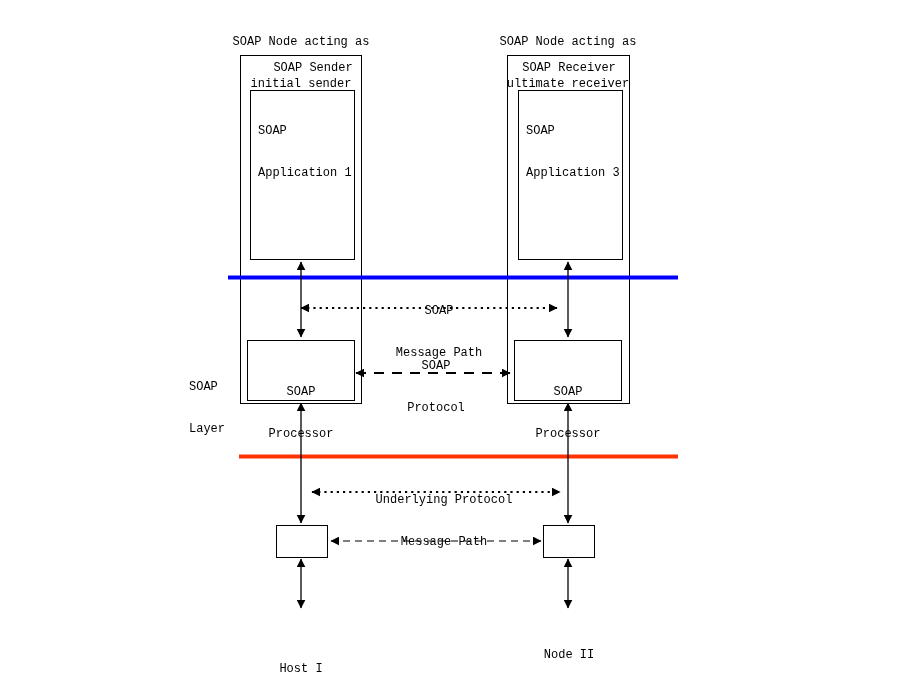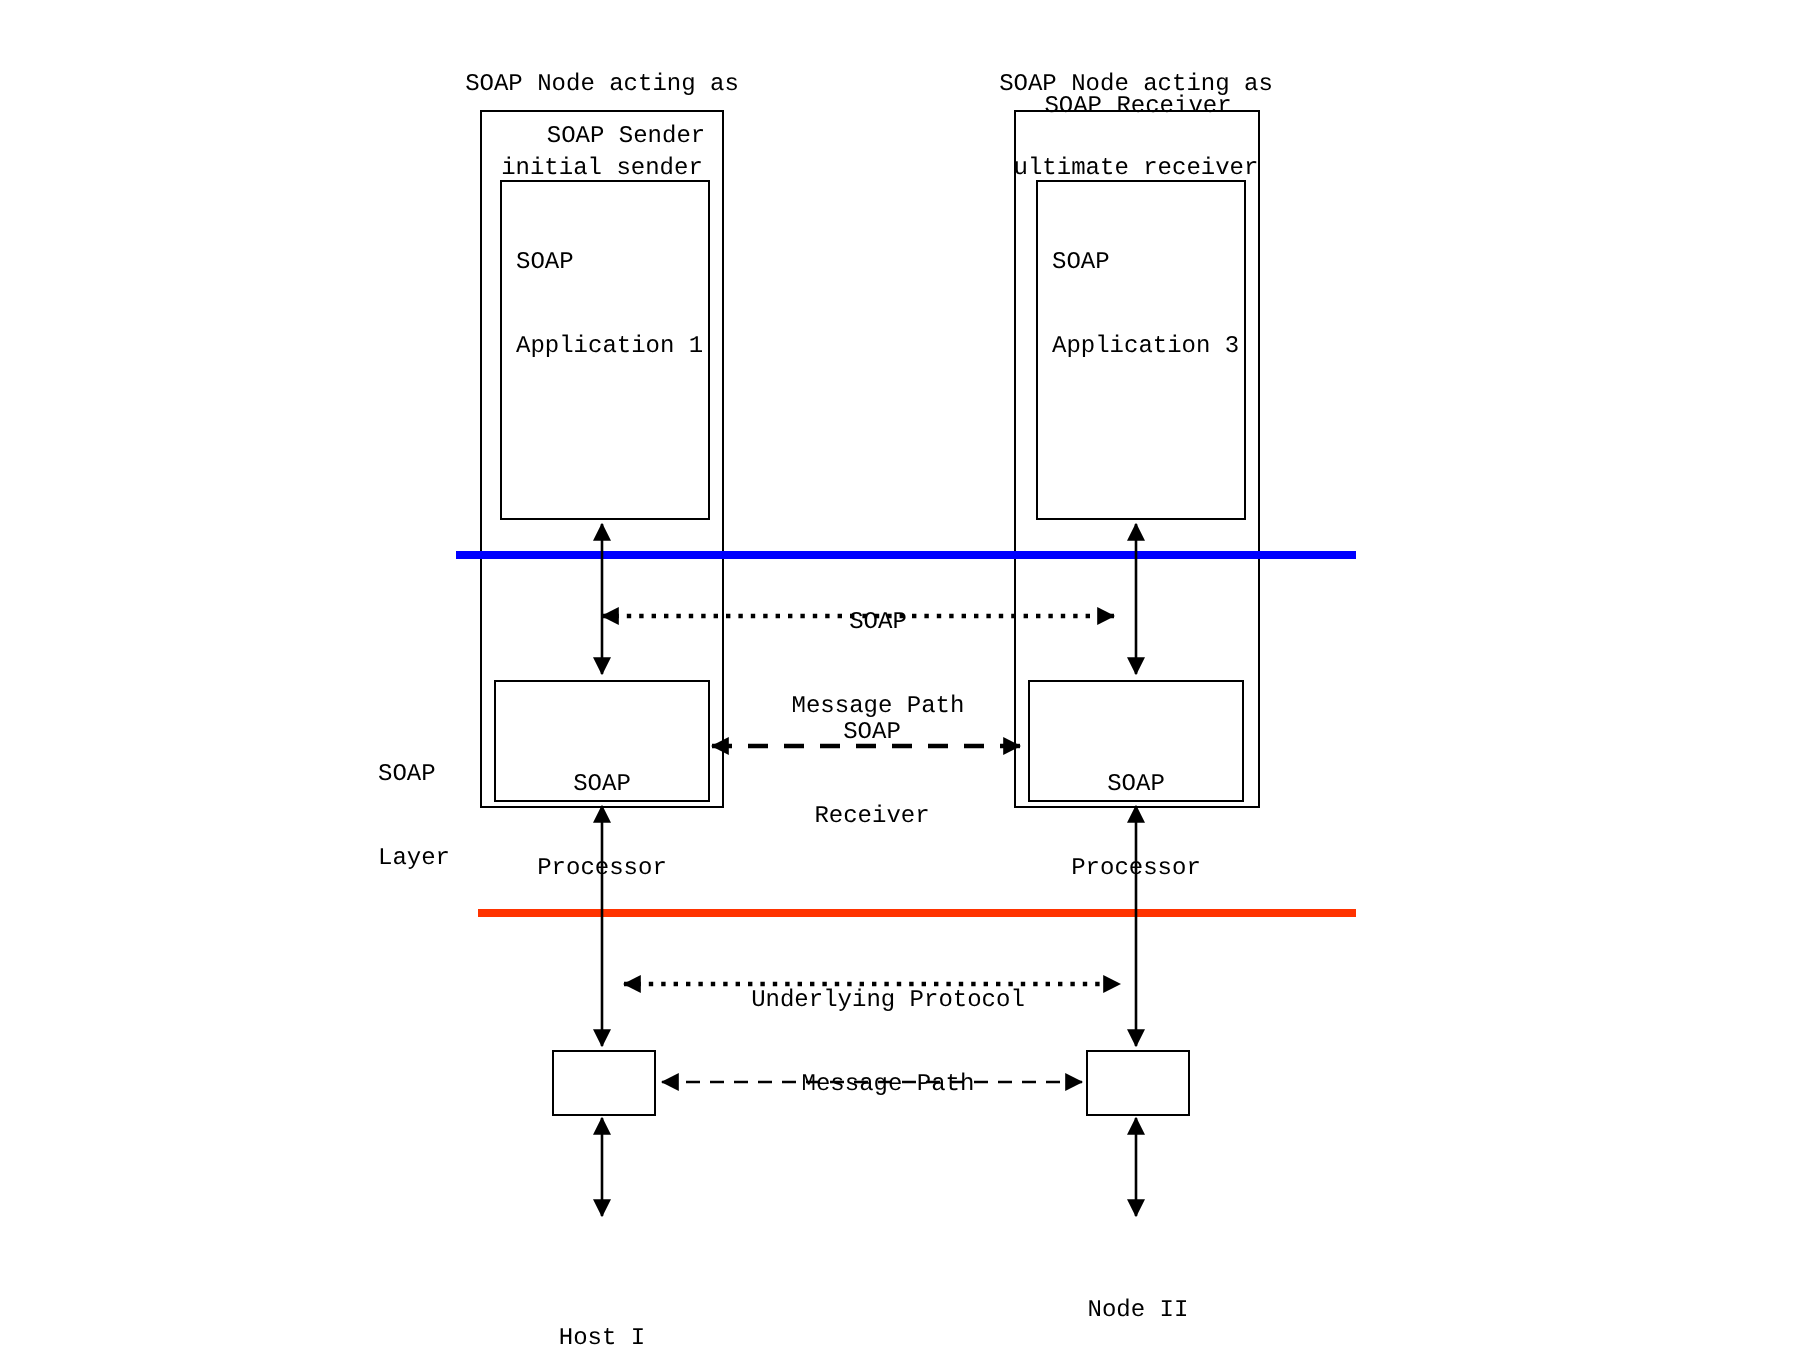--- a/index.html
+++ b/index.html
@@ -85,21 +85,21 @@
     <div>initial sender</div>
   </div>
 
   <div class="lbl center" style="left:498px; top:7px; width:140px;">
     <div>SOAP Node acting as</div>
     <div>ultimate receiver</div>
   </div>
 
   <div class="lbl center" style="left:240px; top:61px; width:146px;">SOAP Sender</div>
 
-  <div class="lbl center" style="left:508px; top:46px; width:122px;">SOAP Receiver</div>
+  <div class="lbl center" style="left:508px; top:61px; width:122px;">SOAP Receiver</div>
 
   <div class="lbl left" style="left:258px; top:96px; width:95px;">
     <div>SOAP</div>
     <div>Application 1</div>
   </div>
 
   <div class="lbl left" style="left:526px; top:96px; width:95px;">
     <div>SOAP</div>
     <div>Application 3</div>
   </div>
@@ -120,21 +120,21 @@
   </div>
 
 
   <div class="lbl center" style="left:384px; top:276px; width:110px;">
     <div>SOAP</div>
     <div>Message Path</div>
   </div>
 
   <div class="lbl center" style="left:384px; top:331px; width:104px;">
     <div>SOAP</div>
-    <div>Receiver</div>
+    <div>Protocol</div>
   </div>
 
   <div class="lbl center" style="left:372px; top:465px; width:144px;">
     <div>Underlying Protocol</div>
     <div>Message Path</div>
   </div>
 
   <div class="lbl center" style="left:256px; top:662px; width:90px;">Host I</div>
   <div class="lbl center" style="left:524px; top:648px; width:90px;">Node II</div>
 

